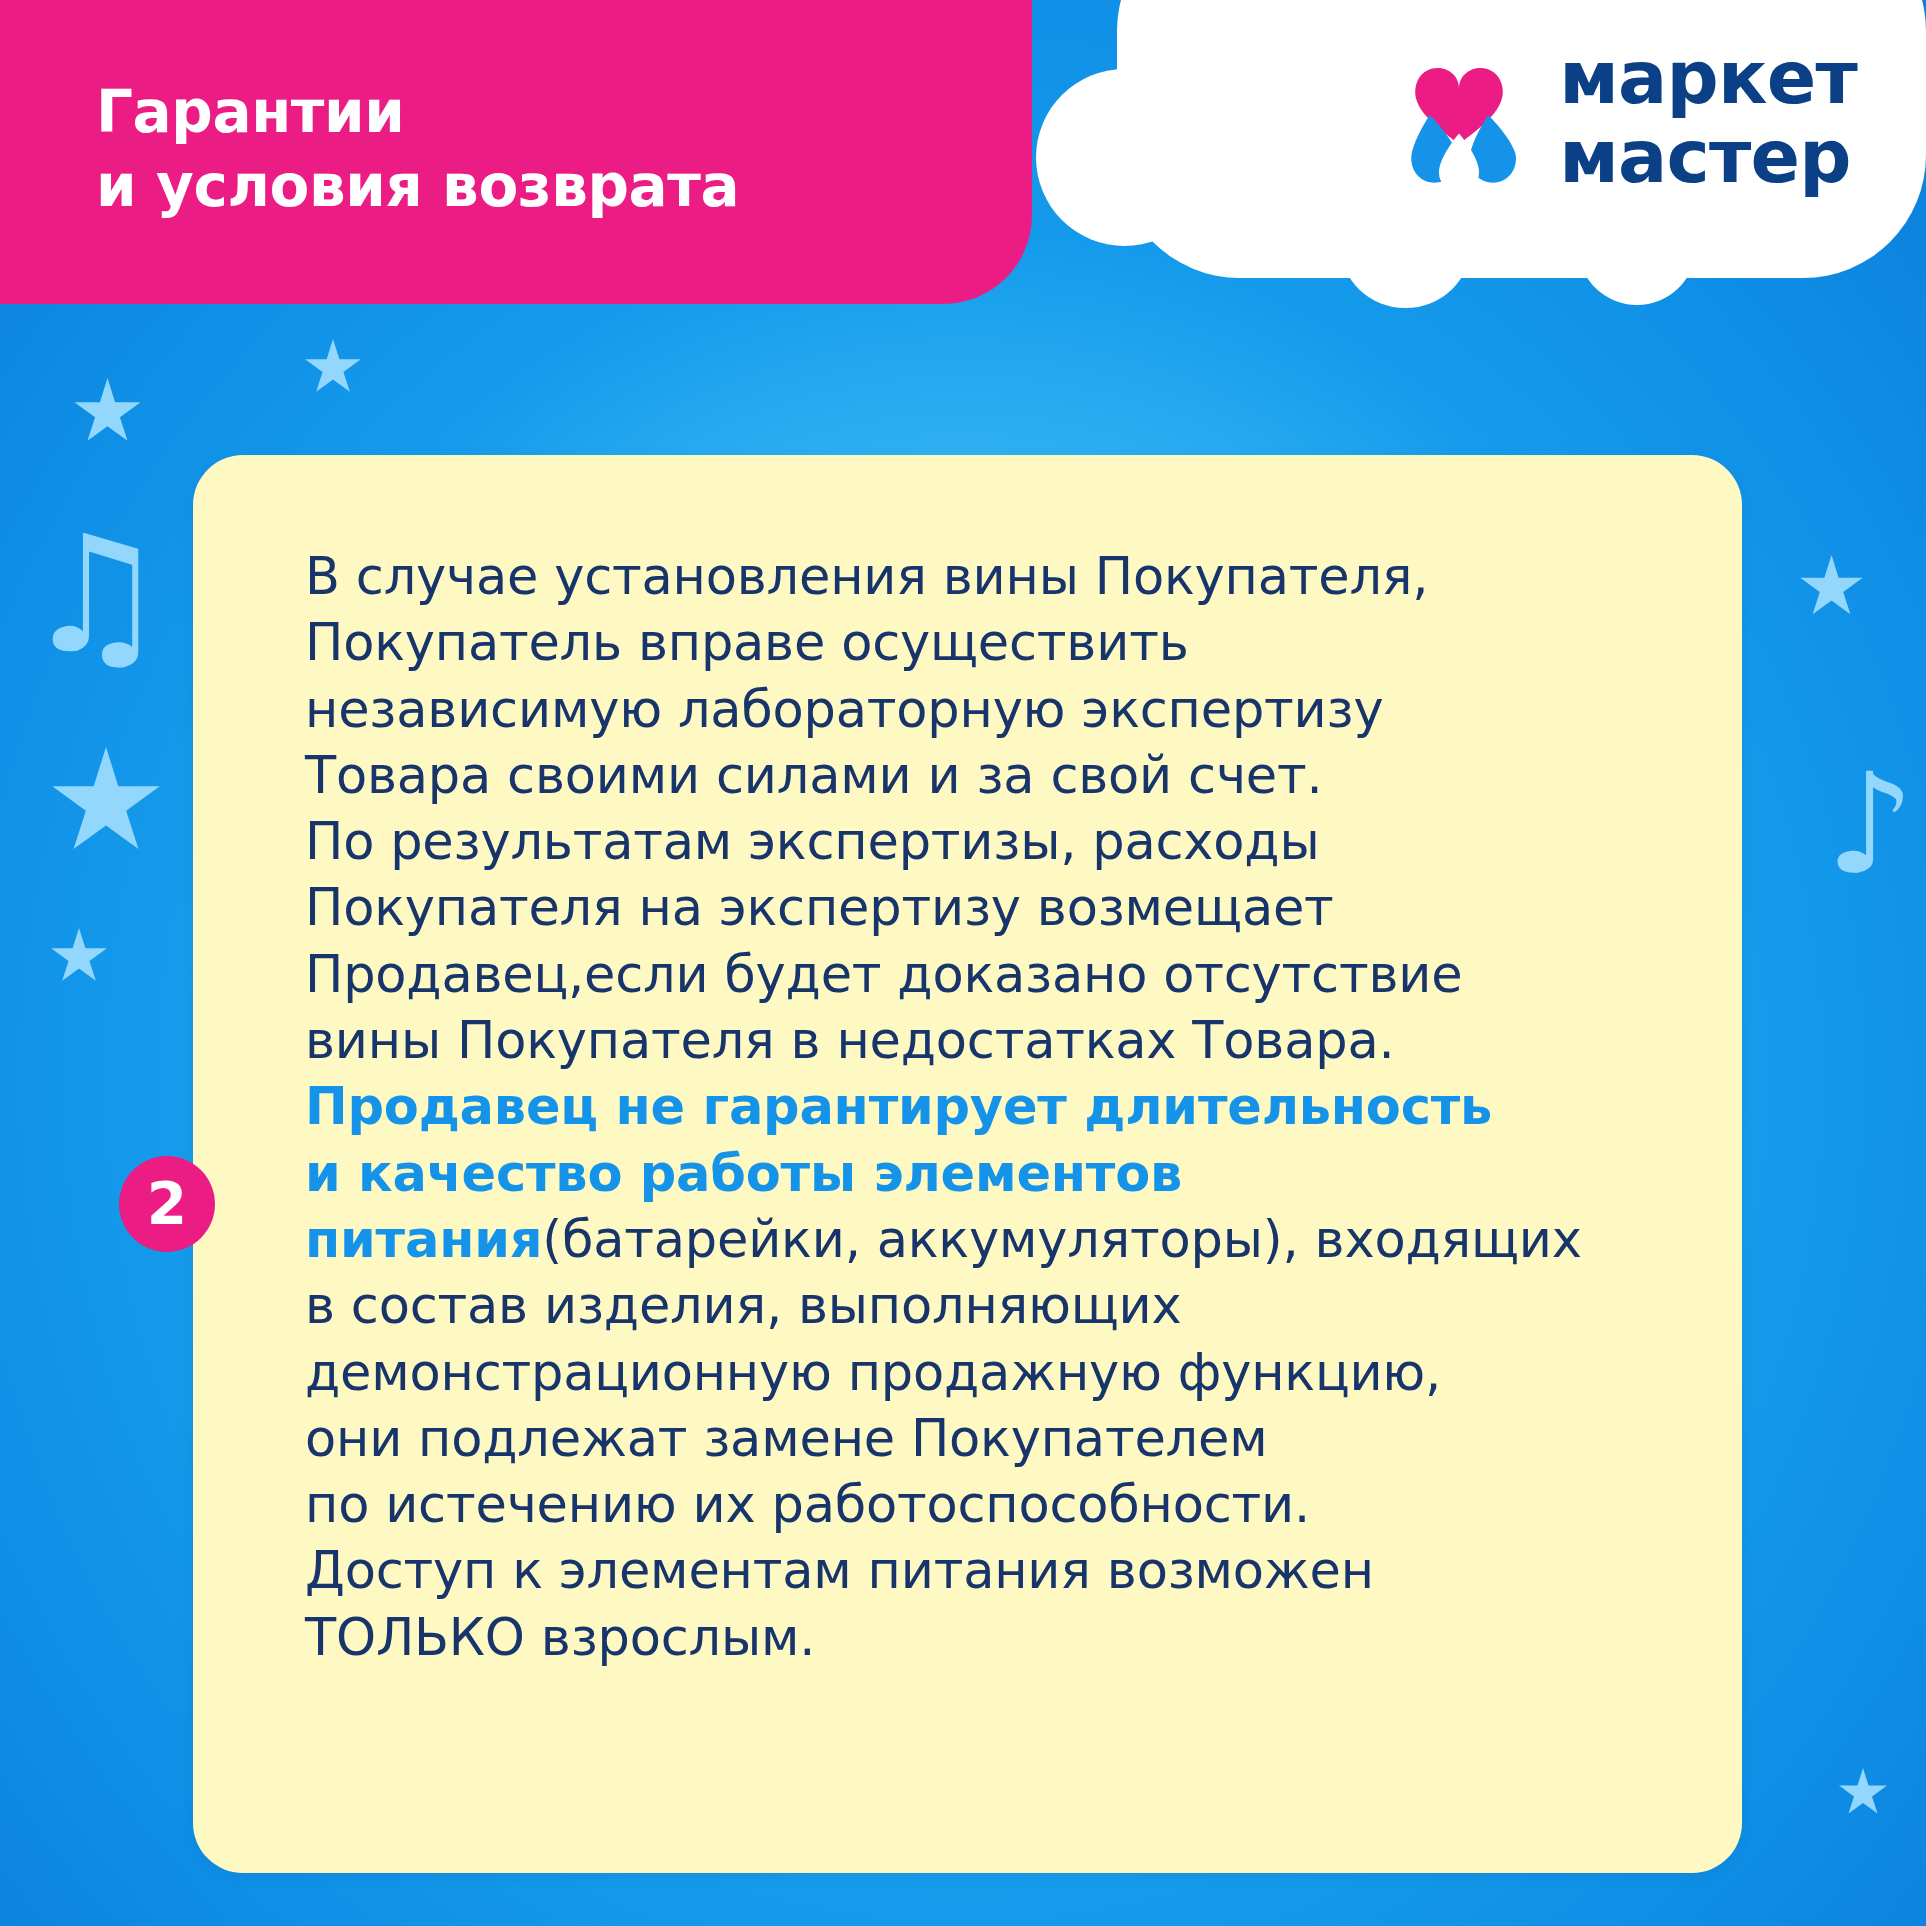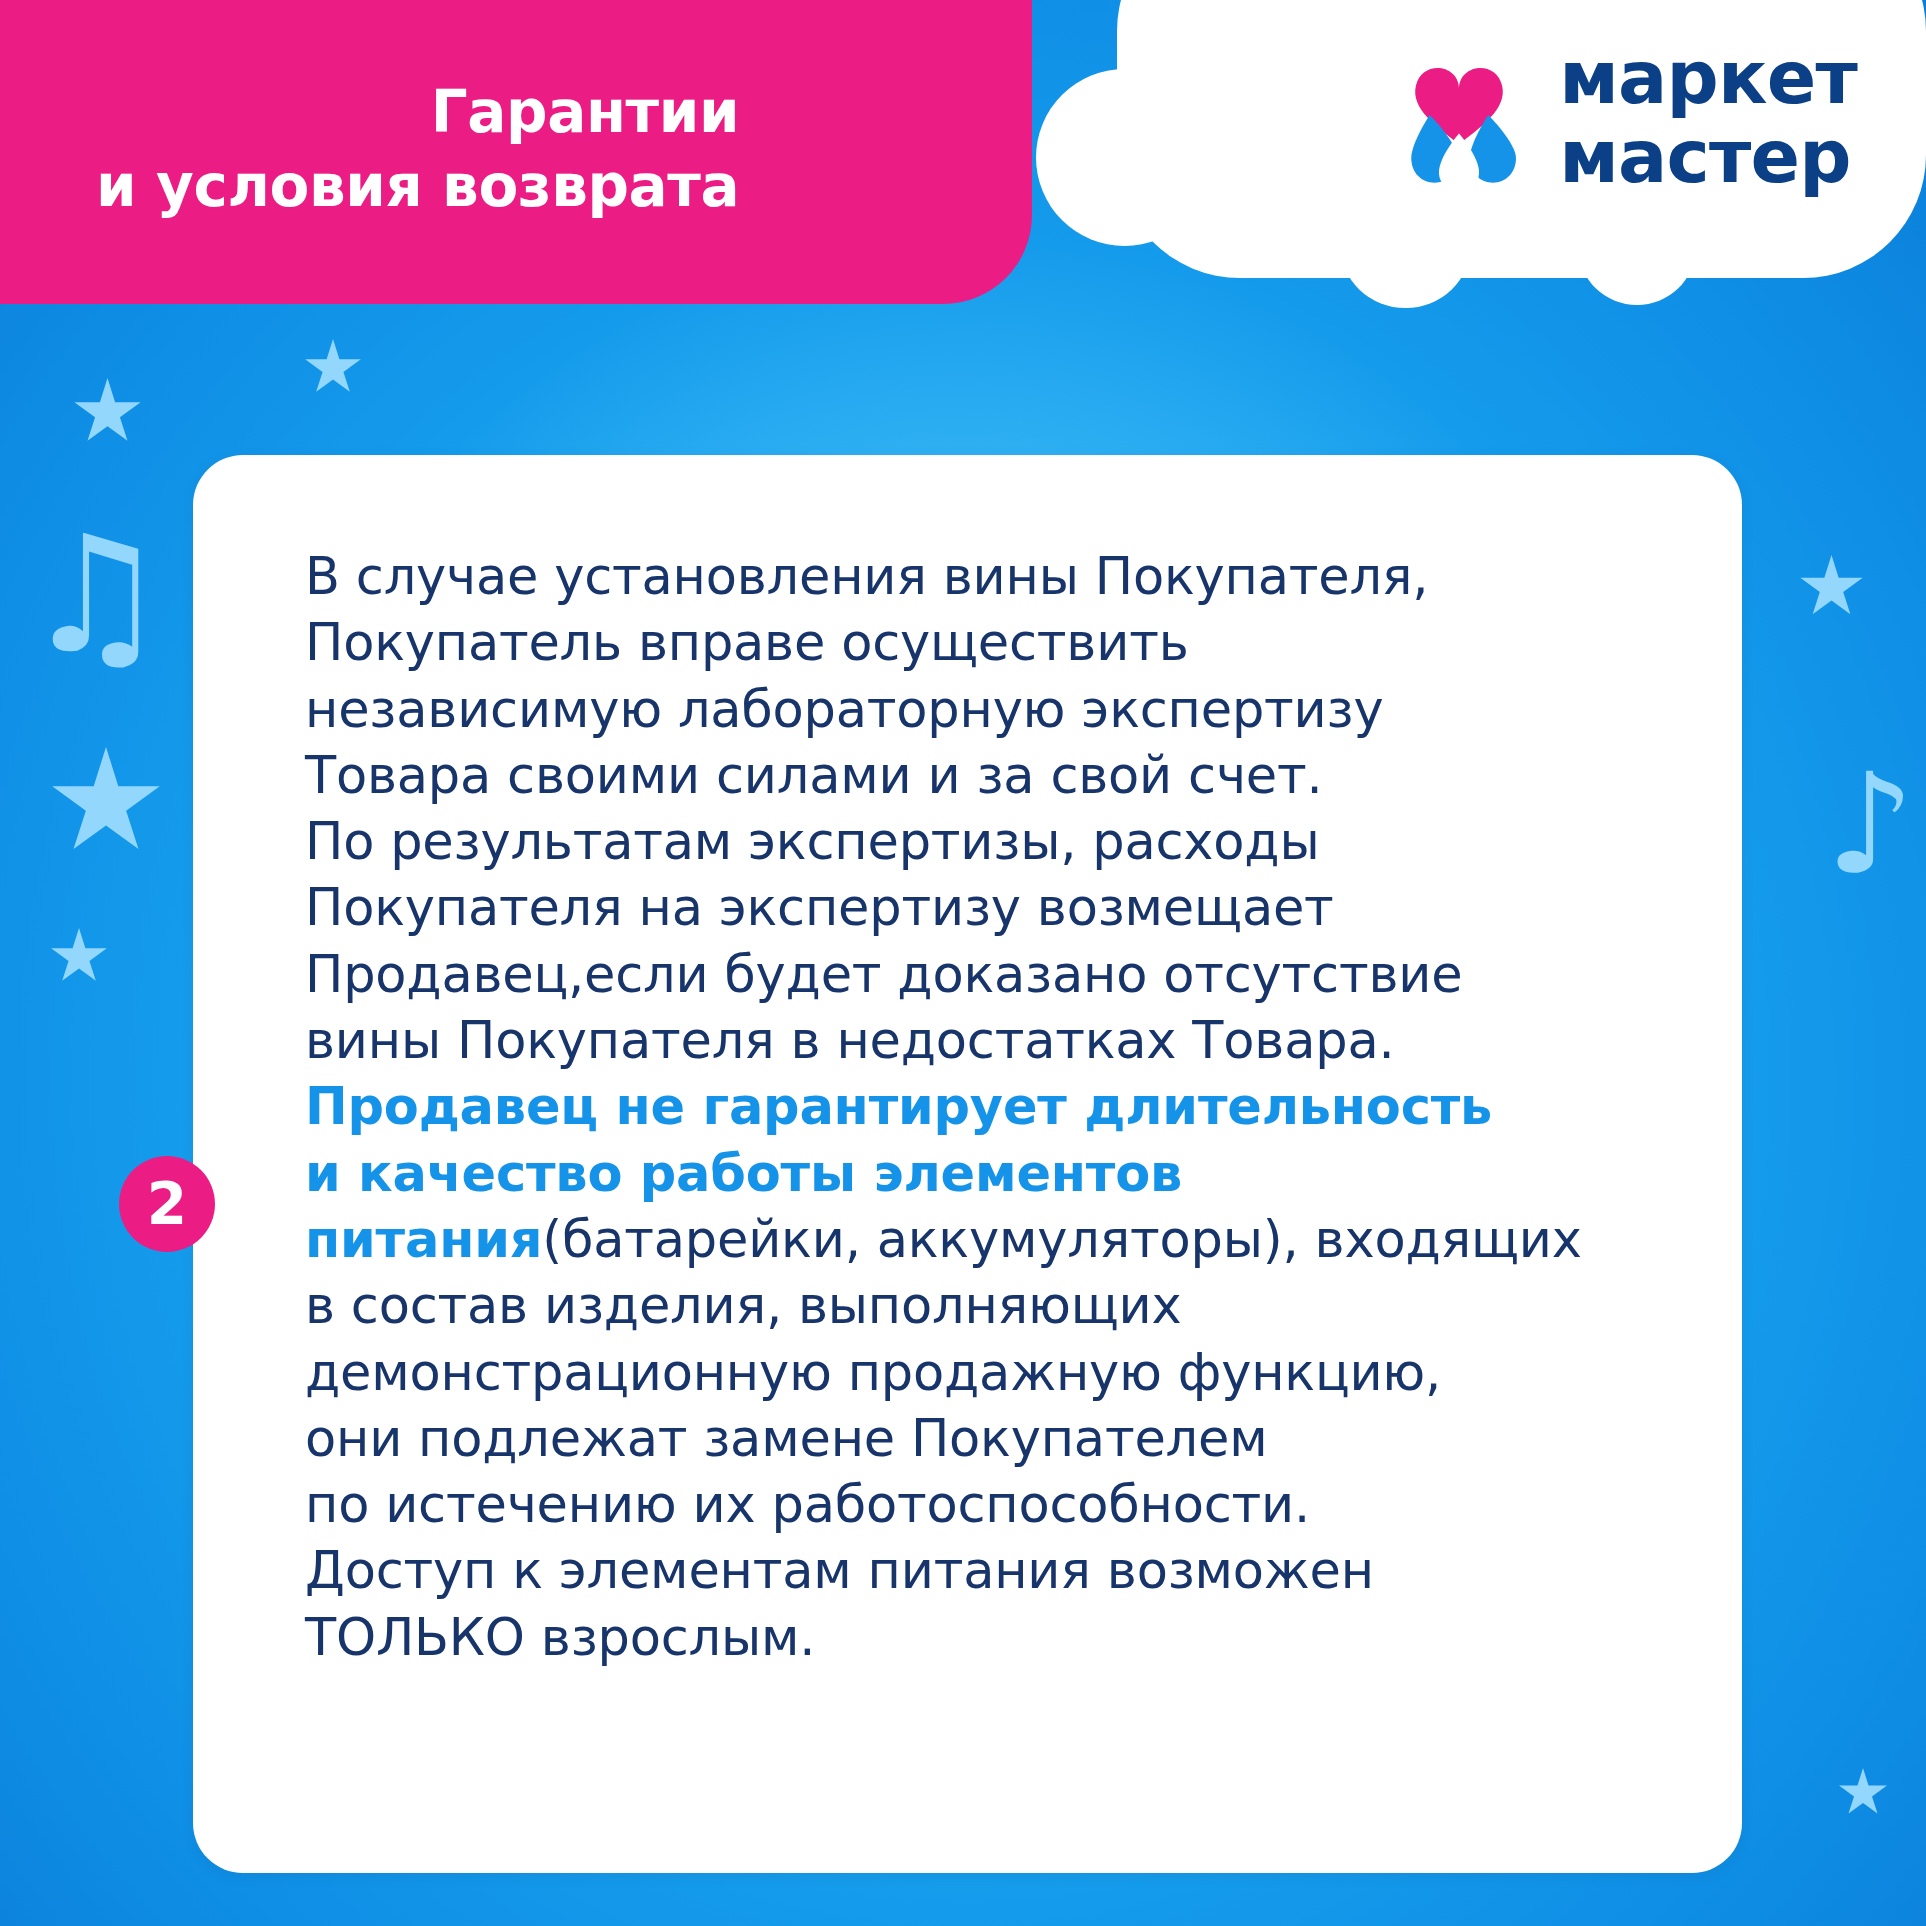--- a/index.html
+++ b/index.html
@@ -64,21 +64,20 @@
   .header-title {
     position: absolute;
     left: 96px;
     top: 75px;
     color: #ffffff;
     font-size: 58px;
     font-weight: 800;
     line-height: 1.28;
     letter-spacing: -0.4px;
     white-space: pre-line;
-    text-align: right;
   }
   .header-white {
     position: absolute;
     right: 0;
     top: 0;
     width: 925px;
     height: 277px;
   }
   .hw-main {
     position: absolute;
@@ -147,21 +146,21 @@
     white-space: pre-line;
   }
 
   
   .card {
     position: absolute;
     left: 193px;
     top: 455px;
     width: 1549px;
     height: 1418px;
-    background: #ffffff;
+    background: #fef9c3;
     border-radius: 50px;
     z-index: 6;
     box-shadow: 0 3.9px 15.4px rgba(0,0,0,0.06);
   }
   .card-inner {
     position: absolute;
     left: 112px;
     top: 89px;
     right: 69px;
   }

